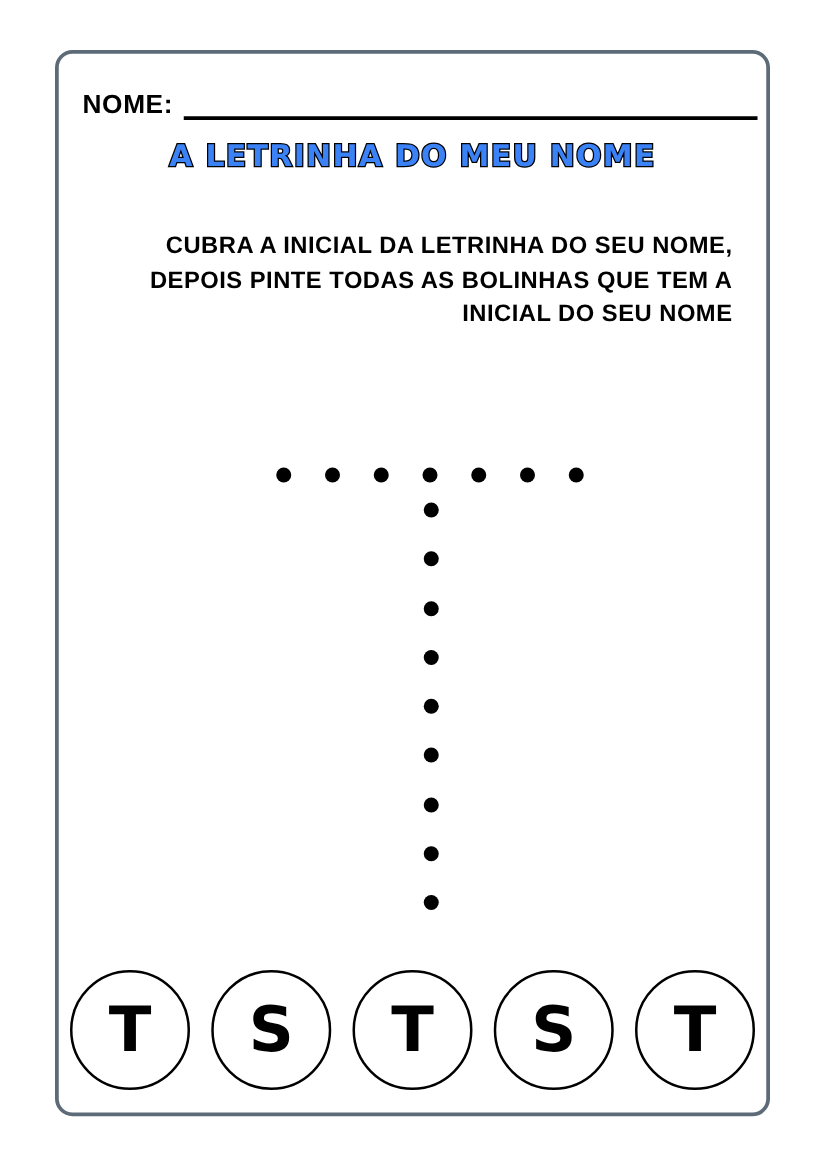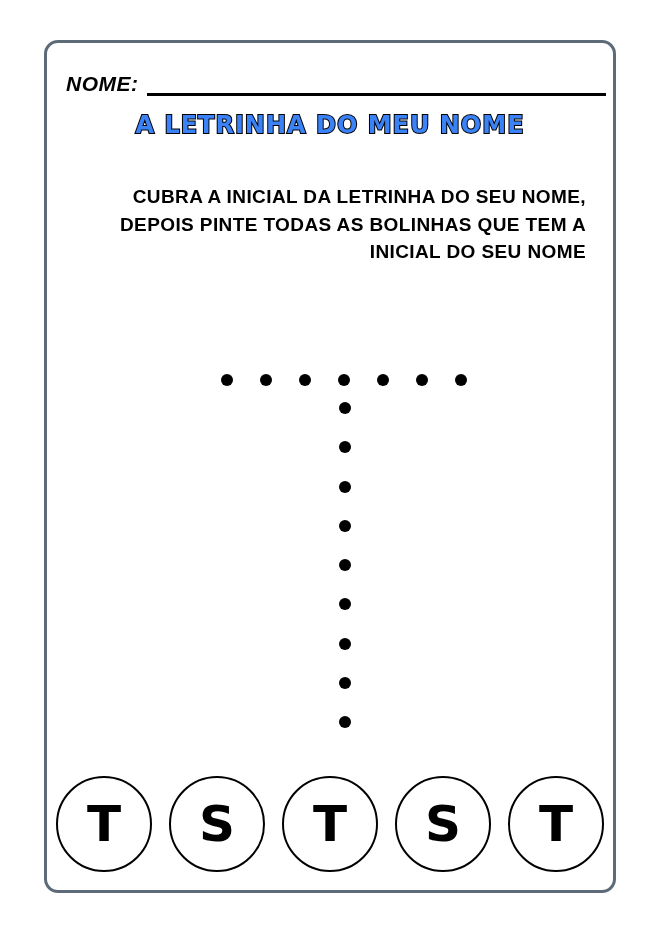--- a/index.html
+++ b/index.html
@@ -31,21 +31,20 @@
   }
   
   .name-row {
     position: absolute;
     left: 66px;
     top: 62px;
     width: 540px;
     height: 34px;
     display: flex;
     align-items: flex-end;
-    font-style: italic;
   }
   .name-label {
     font-size: 21px;
     font-weight: bold;
     letter-spacing: 0.5px;
     color: #000;
     white-space: nowrap;
     line-height: 1;
     padding-bottom: 2px;
   }

